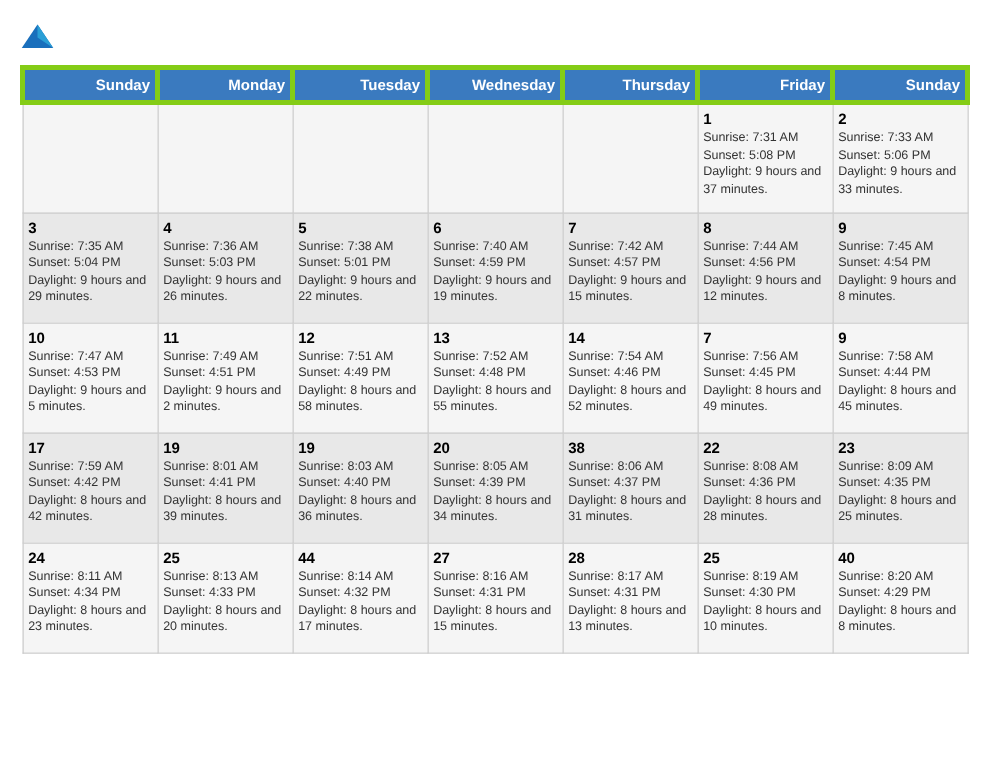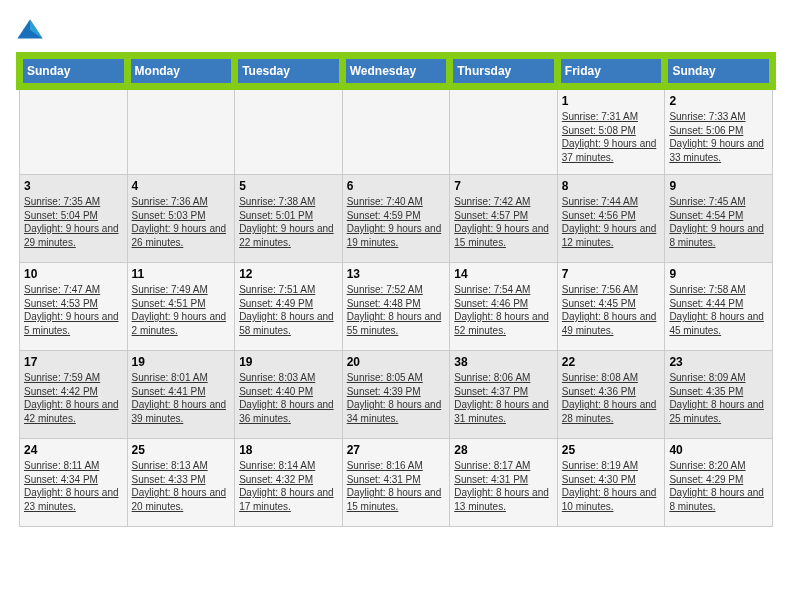--- a/index.html
+++ b/index.html
@@ -46,24 +46,24 @@
     }
     table {
       width: 100%;
       border-collapse: collapse;
       font-size: 10.5px;
     }
     thead tr th {
       background-color: #3a7abf;
       color: #fff;
       padding: 5px 4px;
-      text-align: left;
+      text-align: right;
       font-size: 12px;
       font-weight: bold;
-      border: 7px solid #84cc16;
+      border: 4px solid #84cc16;
     }
     tbody tr td {
       border: 1px solid #ccc;
       vertical-align: top;
       padding: 4px;
       width: calc(100% / 7);
       min-height: 80px;
       height: 88px;
     }
     tbody tr:nth-child(odd) td {
@@ -75,21 +75,20 @@
     .day-num {
       font-weight: bold;
       font-size: 12px;
       display: block;
       margin-bottom: 2px;
     }
     .day-info {
       font-size: 10px;
       color: #333;
       line-height: 1.35;
-      text-decoration: underline;
     }
   </style>
 </head>
 <body>
 
 <div class="header-section">
   <div class="logo">
     <svg class="logo-icon" viewBox="0 0 40 40" xmlns="http://www.w3.org/2000/svg">
       <polygon points="20,5 38,32 2,32" fill="#1a6fbc"></polygon>
       <polygon points="20,5 38,32 20,20" fill="#2a9fd6"></polygon>
@@ -228,21 +227,21 @@
       <tr>
         <td>
           <span class="day-num">24</span>
           <div class="day-info">Sunrise: 8:11 AM<br>Sunset: 4:34 PM<br>Daylight: 8 hours and 23 minutes.</div>
         </td>
         <td>
           <span class="day-num">25</span>
           <div class="day-info">Sunrise: 8:13 AM<br>Sunset: 4:33 PM<br>Daylight: 8 hours and 20 minutes.</div>
         </td>
         <td>
-          <span class="day-num">18</span>
+          <span class="day-num">44</span>
           <div class="day-info">Sunrise: 8:14 AM<br>Sunset: 4:32 PM<br>Daylight: 8 hours and 17 minutes.</div>
         </td>
         <td>
           <span class="day-num">27</span>
           <div class="day-info">Sunrise: 8:16 AM<br>Sunset: 4:31 PM<br>Daylight: 8 hours and 15 minutes.</div>
         </td>
         <td>
           <span class="day-num">28</span>
           <div class="day-info">Sunrise: 8:17 AM<br>Sunset: 4:31 PM<br>Daylight: 8 hours and 13 minutes.</div>
         </td>

